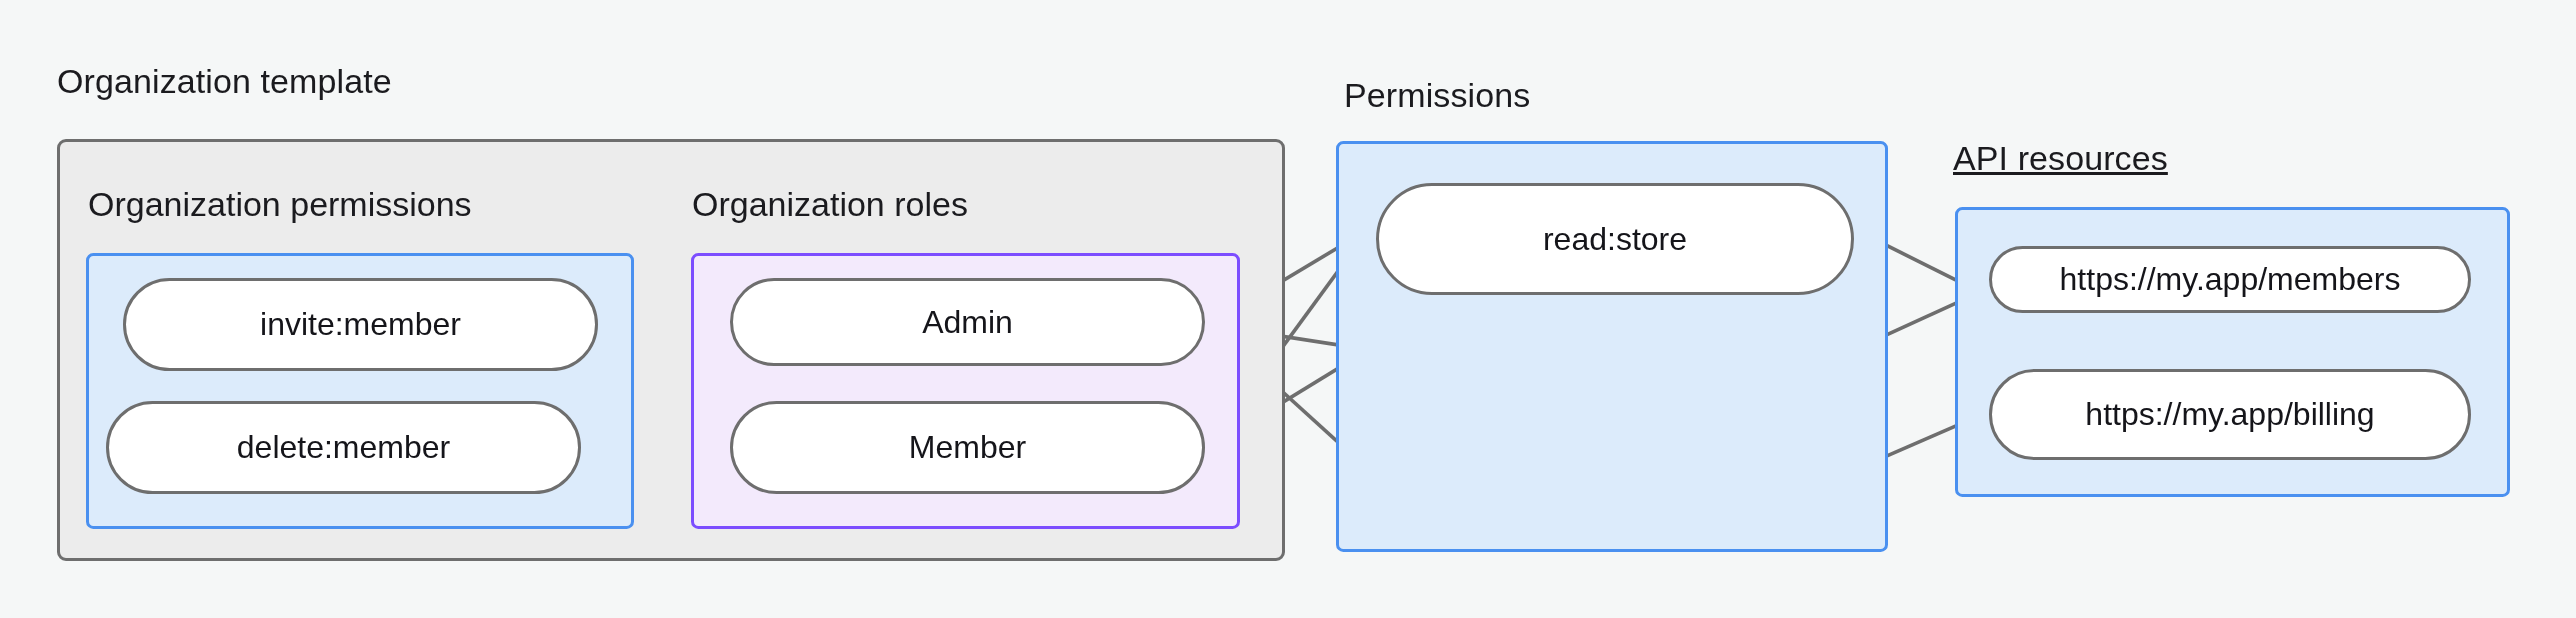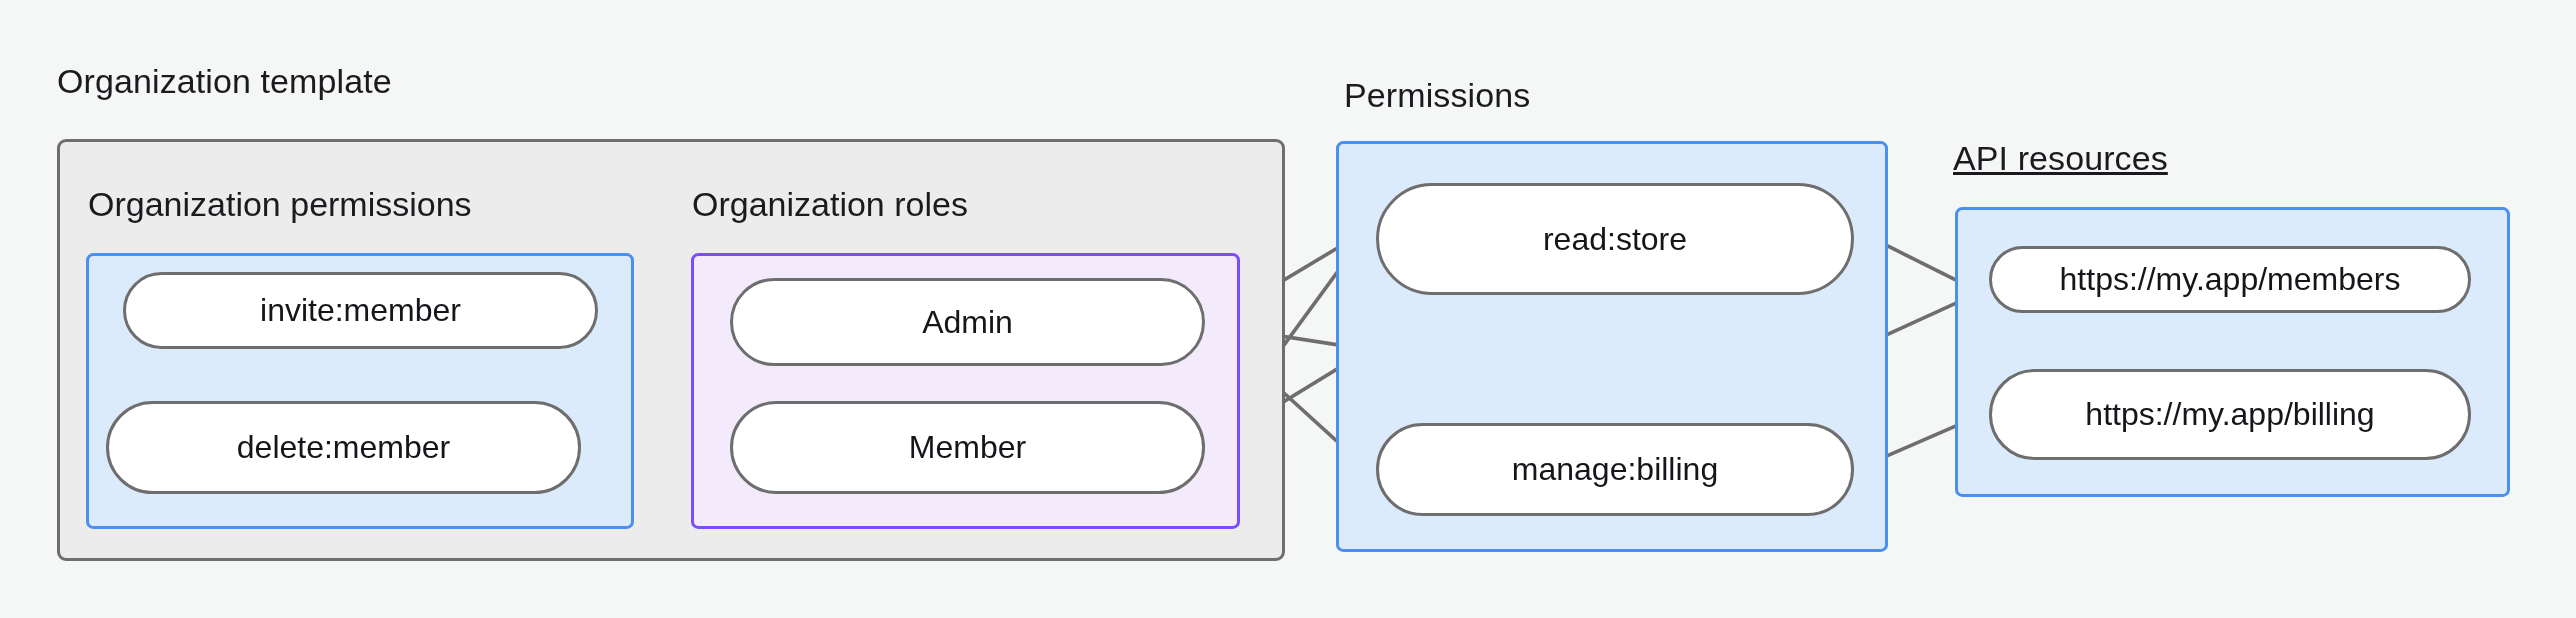--- a/index.html
+++ b/index.html
@@ -133,44 +133,41 @@
   <div class="container c-outer" style="left:57px; top:139px; width:1228px; height:422px;"></div>
 
   <div class="sub-label" style="left:692px; top:187px;">Organization roles</div>
 
   <div class="sub-label" style="left:88px; top:187px;">Organization permissions</div>
 
   <div class="container c-blue" style="left:86px; top:253px; width:548px; height:276px;"></div>
 
   <div class="container c-purple" style="left:691px; top:253px; width:549px; height:276px;"></div>
 
-  <div class="pill" style="left:123px; top:272px; width:475px; height:77px;justify-content:center;">
+  <div class="pill" style="left:123px; top:278px; width:475px; height:93px;justify-content:center;">
     <span>invite:member</span>
   </div>
   <div class="pill" style="left:106px; top:401px; width:475px; height:93px;">
     <span>delete:member</span>
   </div>
 
   <div class="pill" style="left:730px; top:278px; width:475px; height:88px;">
     <span>Admin</span>
   </div>
   <div class="pill" style="left:730px; top:401px; width:475px; height:93px;align-items:center;">
     <span>Member</span>
   </div>
 
   <div class="group-label" style="left:1315px; top:78px;margin-left:29px;">Permissions</div>
 
   <div class="container c-blue" style="left:1336px; top:141px; width:552px; height:411px;"></div>
 
   <div class="pill" style="left:1376px; top:183px; width:478px; height:112px;">
     <span>read:store</span>
   </div>
-  <div class="pill" style="left:1376px; top:423px; width:478px; height:93px;">
-    <span>manage:billing</span>
-  </div>
 
   <div class="group-label" style="left:1953px; top:141px;text-decoration:underline;">API resources</div>
 
   <div class="container c-blue" style="left:1955px; top:207px; width:555px; height:290px;"></div>
 
   <div class="pill" style="left:1989px; top:246px; width:482px; height:67px;">
     <span>https://my.app/members</span>
   </div>
   <div class="pill" style="left:1989px; top:369px; width:482px; height:91px;text-align:center;">
     <span>https://my.app/billing</span>

